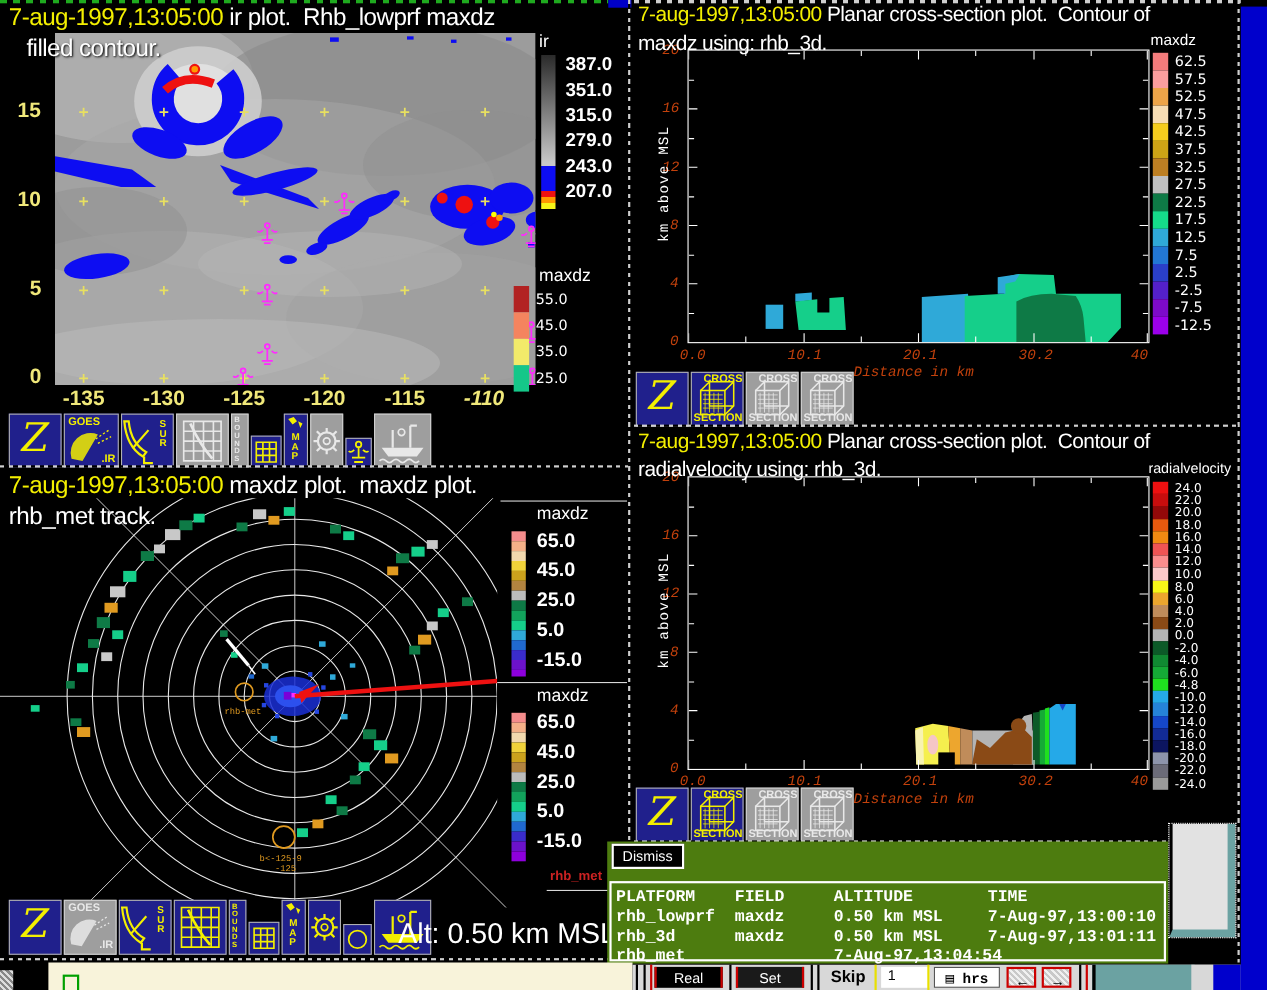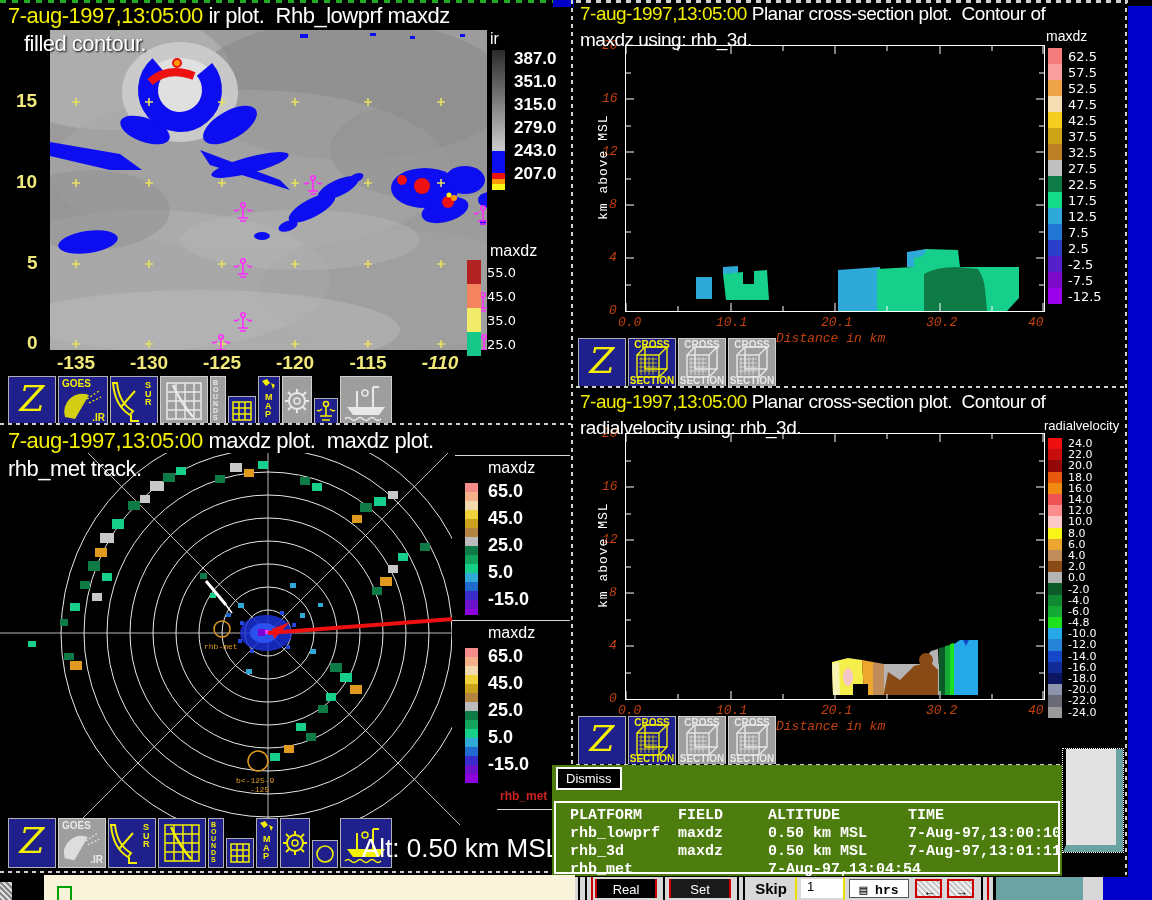--- a/index.html
+++ b/index.html
@@ -24,27 +24,27 @@
   .ylab{position:absolute;color:#fff;font-family:"Liberation Mono",monospace;font-size:13px;
         transform:rotate(-90deg);transform-origin:left top;letter-spacing:1px;}
   .toolbar{position:absolute;height:50px;}
   .tbtn{position:absolute;bottom:0;background:#20208c;border:1px solid #b0b0b0;color:#f3ef00;overflow:hidden;}
   .tbtn.gray{background:#9e9e9e;color:#e8e8e8;border-color:#cfcfcf;}
   .tbtn svg{position:absolute;left:0;top:0;width:100%;height:100%;}
   .zchar{position:absolute;width:100%;text-align:center;top:1px;
          font-family:"DejaVu Serif",serif;font-style:italic;font-size:36px;}
   .ictext{position:absolute;font-weight:bold;font-size:10px;line-height:10px;}
   .vtext{position:absolute;font-weight:bold;font-size:9px;line-height:8.5px;width:9px;word-break:break-all;}
-  .crossbtn .ictext{left:0;right:0;text-align:center;}
+  .crossbtn .ictext{left:0;right:0;text-align:right;}
   .dash-h{position:absolute;height:3px;}
   .dash-v{position:absolute;width:2px;}
   .statuswin{position:absolute;left:552px;top:765px;width:510px;height:111px;background:#4d7c0f;z-index:8;}
   .statuswin .tablebox{position:absolute;left:2px;top:36px;right:2px;bottom:2px;border:2px solid #fff;
      font-family:"Liberation Mono",monospace;font-weight:bold;color:#fff;font-size:15px;}
-  .strow{display:grid;grid-template-columns:108px 90px 140px auto;padding-left:14px;line-height:18px;white-space:pre;}
+  .strow{display:grid;grid-template-columns:108px 90px 140px auto;padding-left:4px;line-height:18px;white-space:pre;}
   .dismiss{position:absolute;left:4px;top:2px;background:#000;border:2px solid #fff;color:#fff;
      font-size:13px;padding:2px 8px;font-family:"Liberation Sans",sans-serif;}
   .bbar{position:absolute;left:575px;top:877px;width:553px;height:23px;background:#d8d8d8;z-index:9;}
   .bbtn{position:absolute;top:2px;height:19px;font-size:13px;line-height:19px;text-align:center;}
   .vline{position:absolute;top:0;bottom:0;width:2px;}
   .cmdline{position:absolute;left:44px;top:875px;width:531px;height:25px;background:#f8f3da;z-index:9;
      font-family:"DejaVu Sans Mono",monospace;font-size:15px;font-weight:bold;color:#222;}
   .cursorbox{position:absolute;left:13px;top:11px;width:11px;height:13px;border:2px solid #00a000;}
   .legendlab{color:#fff;font-size:16px;}
   .bl-lab span{display:block;height:27px;line-height:27px;color:#fff;font-weight:bold;font-size:18px;}

